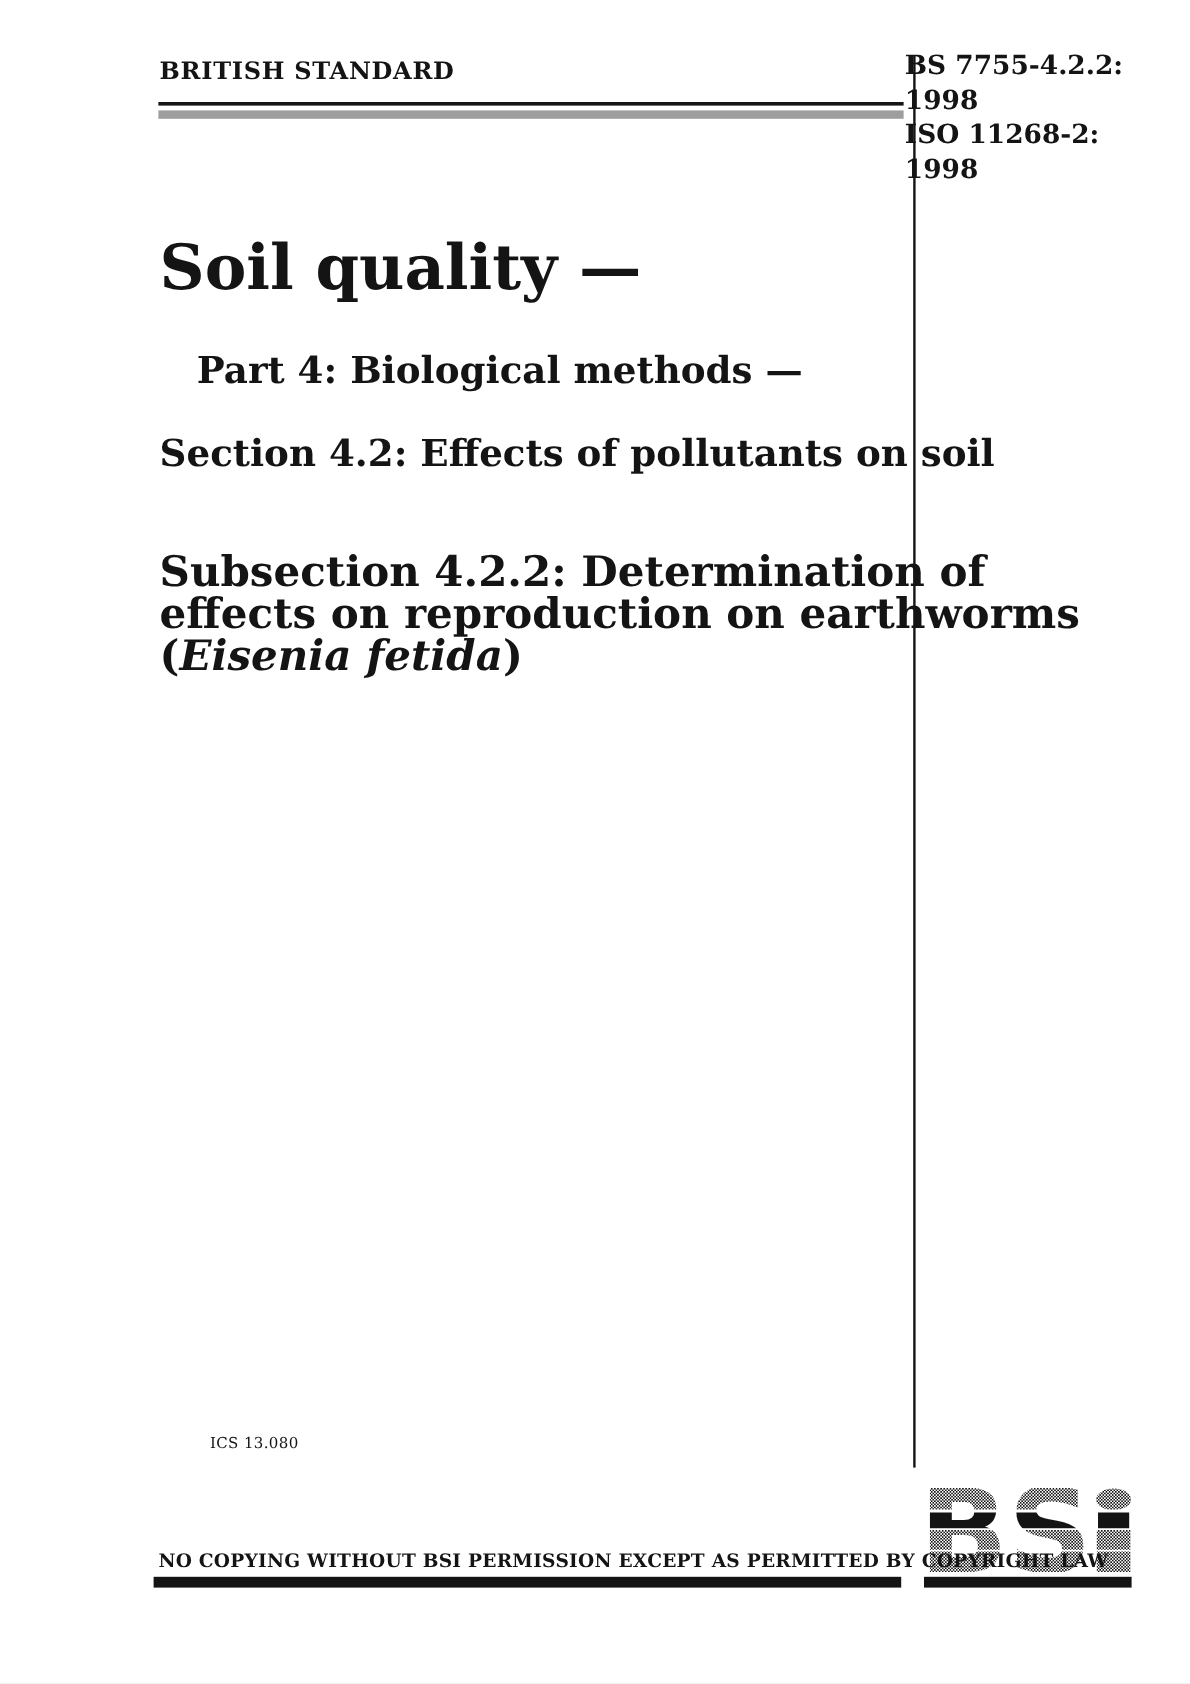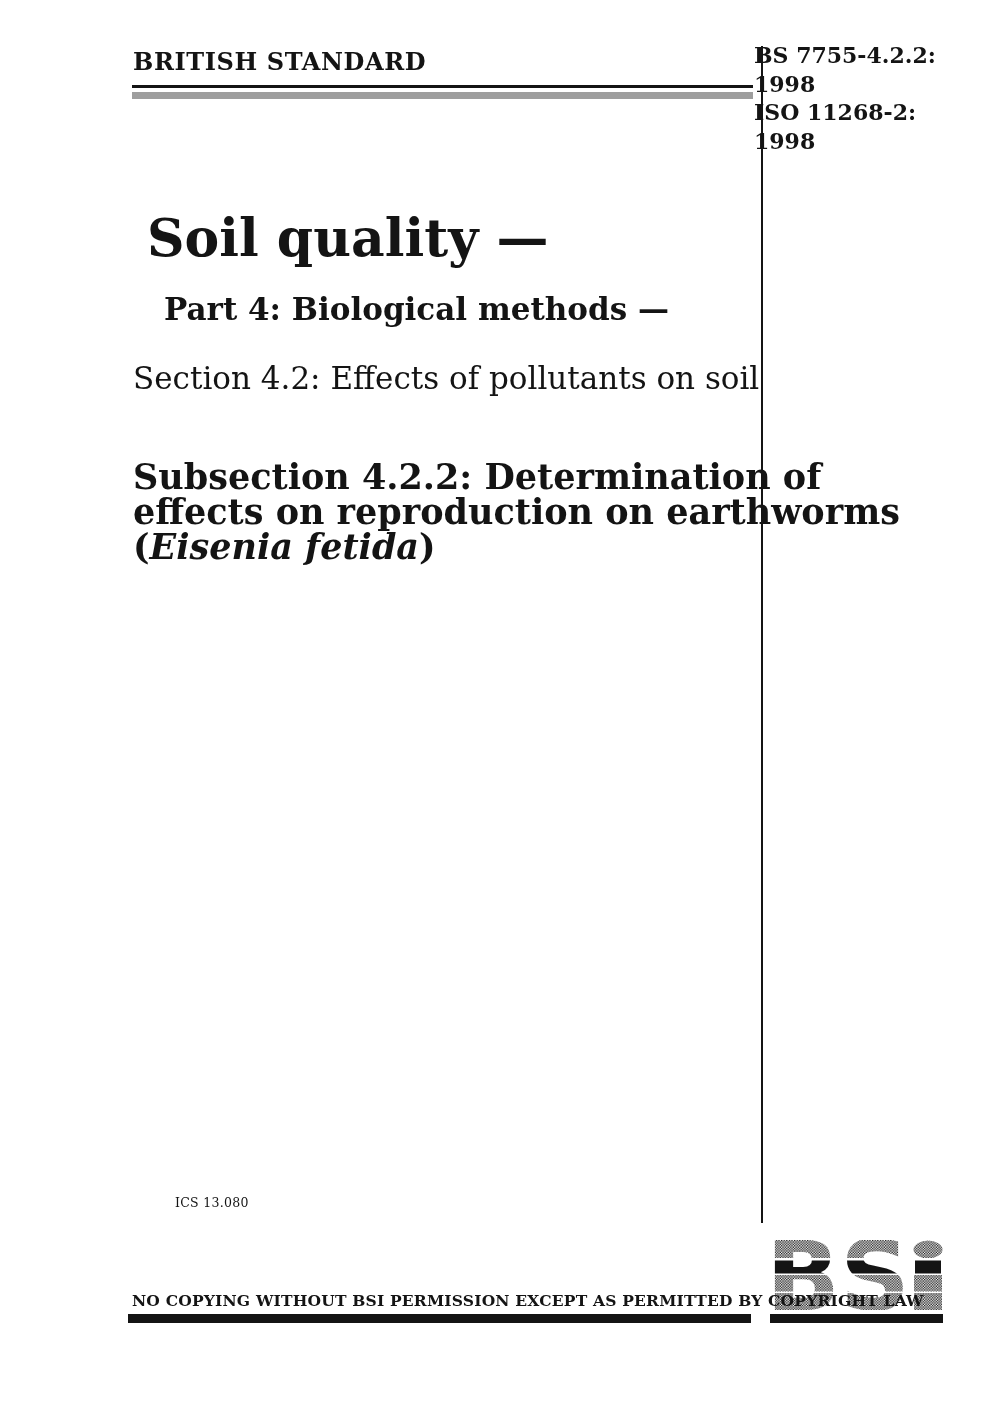--- a/index.html
+++ b/index.html
@@ -14,21 +14,21 @@
     margin: 0 auto;
     background: #ffffff;
     font-family: "DejaVu Serif", serif;
     color: #141414;
     overflow: hidden;
   }
   .abs { position: absolute; }
 
   .hdr-label {
     left: 133px; top: 47px;
-    font-size: 24px;
+    font-size: 20px;
     font-weight: bold;
     letter-spacing: 0.6px;
     white-space: nowrap;
     text-align: center;
   }
   .rule-black {
     left: 132px; top: 85px;
     width: 621px; height: 3px;
     background: #141414;
   }
@@ -47,34 +47,34 @@
     width: 215px;
     font-size: 22px;
     font-weight: bold;
     line-height: 28.5px;
     white-space: nowrap;
   }
   .doc-title {
     left: 133px; top: 193px;
     font-size: 52px;
     font-weight: bold;
-    margin: 14px;
+    margin: 0;
     white-space: nowrap;
   }
   .doc-part {
     left: 133px; top: 291px;
     font-size: 31px;
     font-weight: bold;
     white-space: nowrap;
     margin-left: 31px;
   }
   .doc-section {
     left: 133px; top: 360px;
     font-size: 31px;
-    font-weight: normal;
+    font-weight: bold;
     line-height: 36px;
     white-space: nowrap;
   }
   .doc-subsection {
     left: 133px; top: 459px;
     font-size: 35px;
     font-weight: bold;
     line-height: 35px;
     white-space: nowrap;
   }

